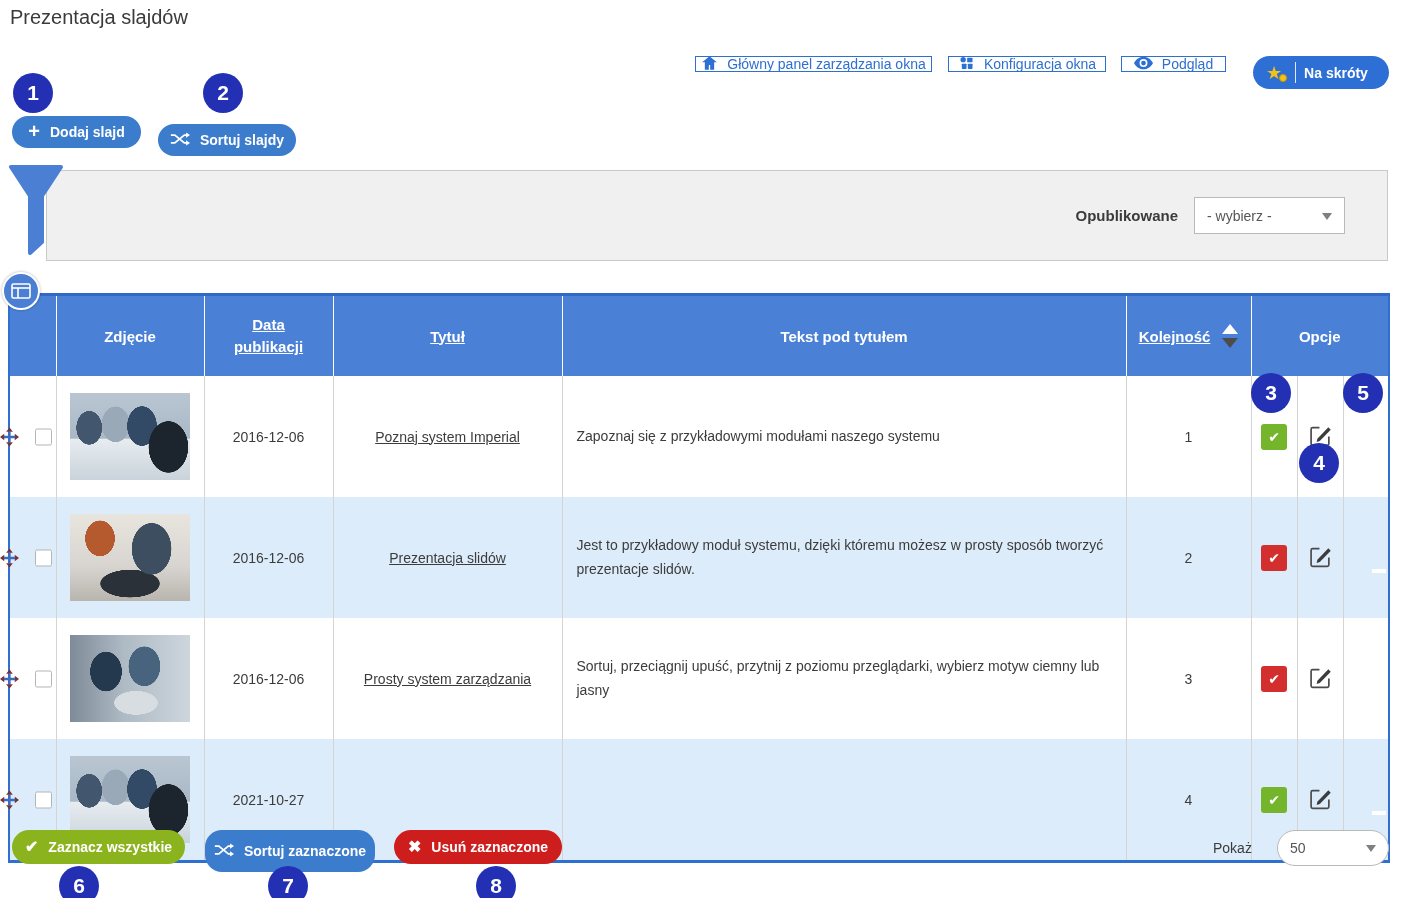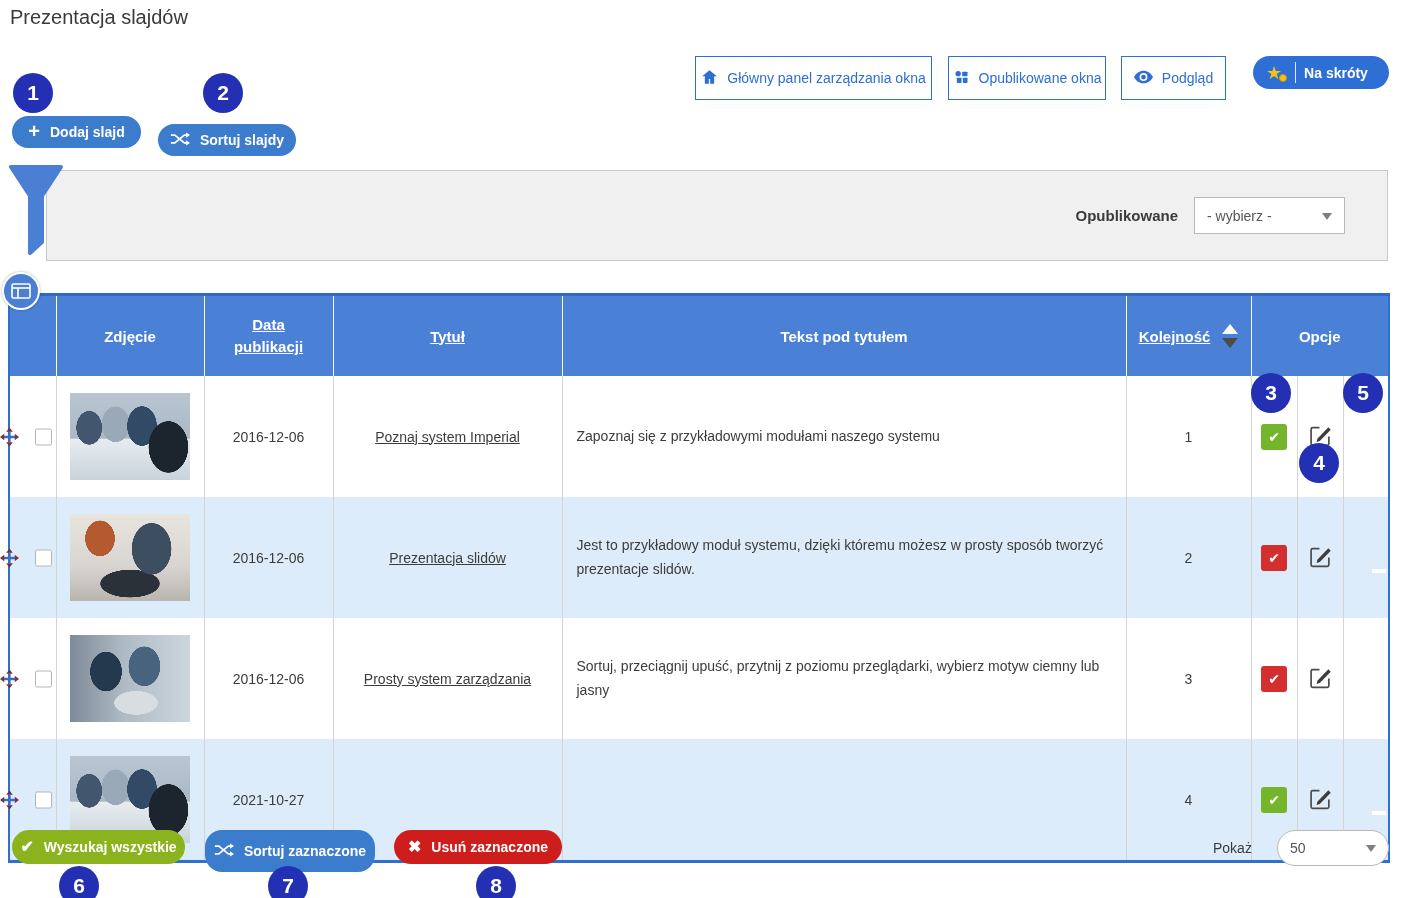--- a/index.html
+++ b/index.html
@@ -2,21 +2,21 @@
 <html><head>
 <meta charset="utf-8">
 <style>
   html,body{margin:0;padding:0;background:#fff;}
   .page{position:relative;width:1412px;height:898px;background:#fff;overflow:hidden;
         font-family:"Liberation Sans",sans-serif;color:#3c3c3c;}
 
   .page-title{position:absolute;left:10px;top:6px;font-size:20px;font-weight:normal;color:#3a3a3a;}
 
   
-  .outline-btn{position:absolute;top:56px;height:44px;background:#fff;border:1px solid #2d6fd2;
+  .outline-btn{position:absolute;top:56px;height:16px;background:#fff;border:1px solid #2d6fd2;
     color:#2d6fd2;font-size:14px;display:flex;align-items:center;justify-content:center;gap:9px;
     box-sizing:border-box;cursor:pointer;}
   .btn-main-panel{left:695px;width:237px;}
   .btn-config{left:948px;width:158px;}
   .btn-preview{left:1121px;width:105px;}
 
   .shortcut-btn{position:absolute;left:1253px;top:56px;width:136px;height:33px;background:#2e6fd6;
     border-radius:17px;display:flex;align-items:center;color:#fff;cursor:pointer;}
   .shortcut-star{width:42px;display:flex;align-items:center;justify-content:center;
     border-right:1px solid rgba(255,255,255,.85);height:21px;font-size:18px;color:#f2c21a;position:relative;}
@@ -145,21 +145,21 @@
   </div>
   <div class="outline-btn btn-config">
     <span>
       <svg width="17" height="16" viewBox="0 0 24 24" fill="#2d6fd2">
           <circle cx="7" cy="7" r="4"></circle>
           <rect x="13" y="4" width="8" height="7" rx="1"></rect>
           <rect x="5" y="13" width="7" height="8" rx="1"></rect>
           <rect x="14" y="13" width="7" height="8" rx="1"></rect>
         </svg>
     </span>
-    <span>Opublikowane okna</span>
+    <span>Konfiguracja okna</span>
   </div>
   <div class="outline-btn btn-preview">
     <span>
       <svg width="19" height="14" viewBox="0 0 24 16">
           <path fill="#2d6fd2" d="M12 0C7 0 2.7 3 0 8c2.7 5 7 8 12 8s9.3-3 12-8c-2.7-5-7-8-12-8zm0 13a5 5 0 1 1 0-10 5 5 0 0 1 0 10zm0-2a3 3 0 1 0 0-6 3 3 0 0 0 0 6z"></path>
         </svg>
     </span>
     <span>Podgląd</span>
   </div>
   <div class="shortcut-btn">
@@ -374,21 +374,21 @@
                 <path d="M19 12v7a1.5 1.5 0 0 1-1.5 1.5h-14A1.5 1.5 0 0 1 2 19V5a1.5 1.5 0 0 1 1.5-1.5H10"></path>
                 <path d="M8 14 18.5 3.2l2.3 2.3L10.3 16.3l-3 .9z" fill="#3c3c3c" stroke="none"></path>
               </svg></span></td>
         <td><span class="del-sq"></span></td>
       </tr>
     </tbody>
   </table>
 
   <button class="action-btn btn-selectall">
     <span class="glyph-ic">✔</span>
-    <span>Wyszukaj wszystkie</span>
+    <span>Zaznacz wszystkie</span>
   </button>
   <button class="action-btn btn-sortsel">
     <span>
       <svg width="20" height="16" viewBox="0 0 23 16" fill="none">
           <path d="M1 3.5h4.5l11 9h4" stroke="#fff" stroke-width="2"></path>
           <path d="M1 12.5h4.5l11-9h4" stroke="#fff" stroke-width="2"></path>
           <polygon points="18.5,0.5 23,3.5 18.5,6.5" fill="#fff"></polygon>
           <polygon points="18.5,9.5 23,12.5 18.5,15.5" fill="#fff"></polygon>
         </svg>
     </span>

